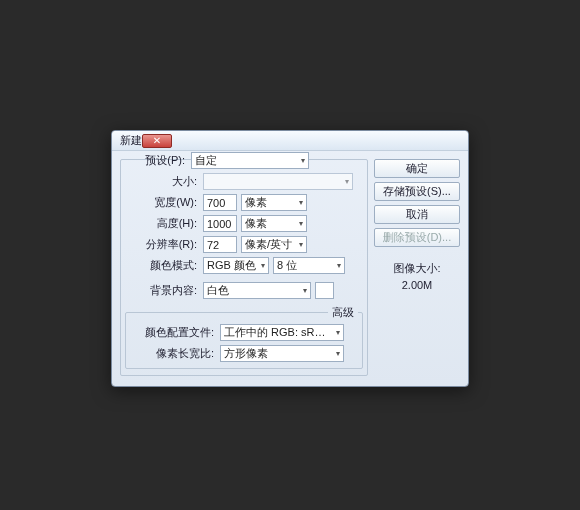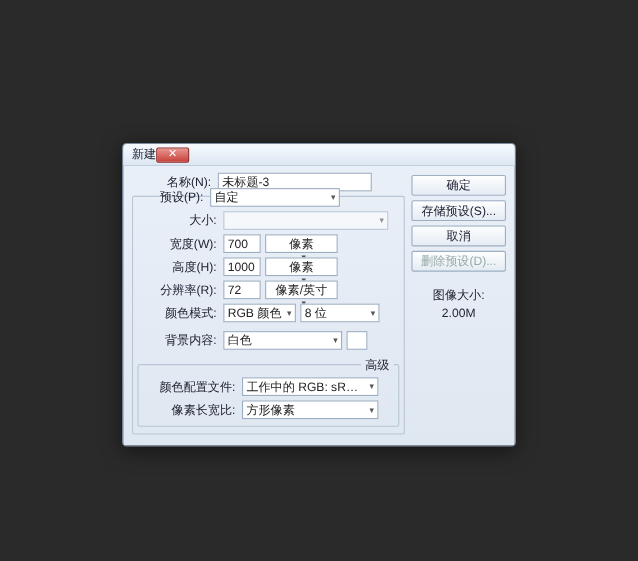--- a/index.html
+++ b/index.html
@@ -62,44 +62,40 @@
     margin-top:2px;
   }
   legend { padding:0 4px; color:#223;text-align:right;}
   .sizebox { margin-top:10px; text-align:center; color:#223;}
   .sizebox .val { margin-top:3px;}
   .swatch {
     width:19px; height:17px; border:1px solid #9daec2; background:#fff;
   }
   .name-input{ width:140px;}
   .num-input{ width:34px;}
-  .unit-sel { width:66px;flex-direction:column;}
+  .unit-sel { width:66px;}
   .preset-sel{ width:118px;}
   .size-sel { width:150px;}
   .mode-sel { width:66px;}
   .depth-sel{ width:72px;}
   .bg-sel   { width:108px;}
   .profile-sel{ width:124px;}
   .aspect-sel { width:124px;}
 </style>
 </head>
 <body>
 
 <div class="dialog">
   <div class="titlebar">
     <span class="title">新建</span>
     <div class="closebtn">✕</div>
   </div>
 
   <div class="content">
     <div class="leftcol">
-      <div class="row">
-        <span class="lbl">名称(N):</span>
-        <input type="text" class="name-input" value="未标题-3" style="">
-      </div>
 
       <fieldset>
         <div class="row" style="margin-top:-12px;">
           <span class="lbl" style="width:62px;">预设(P):</span>
           <div class="select preset-sel">
             <span>自定</span>
               <span class="caret">▾</span>
           </div>
         </div>
         <div class="row">

